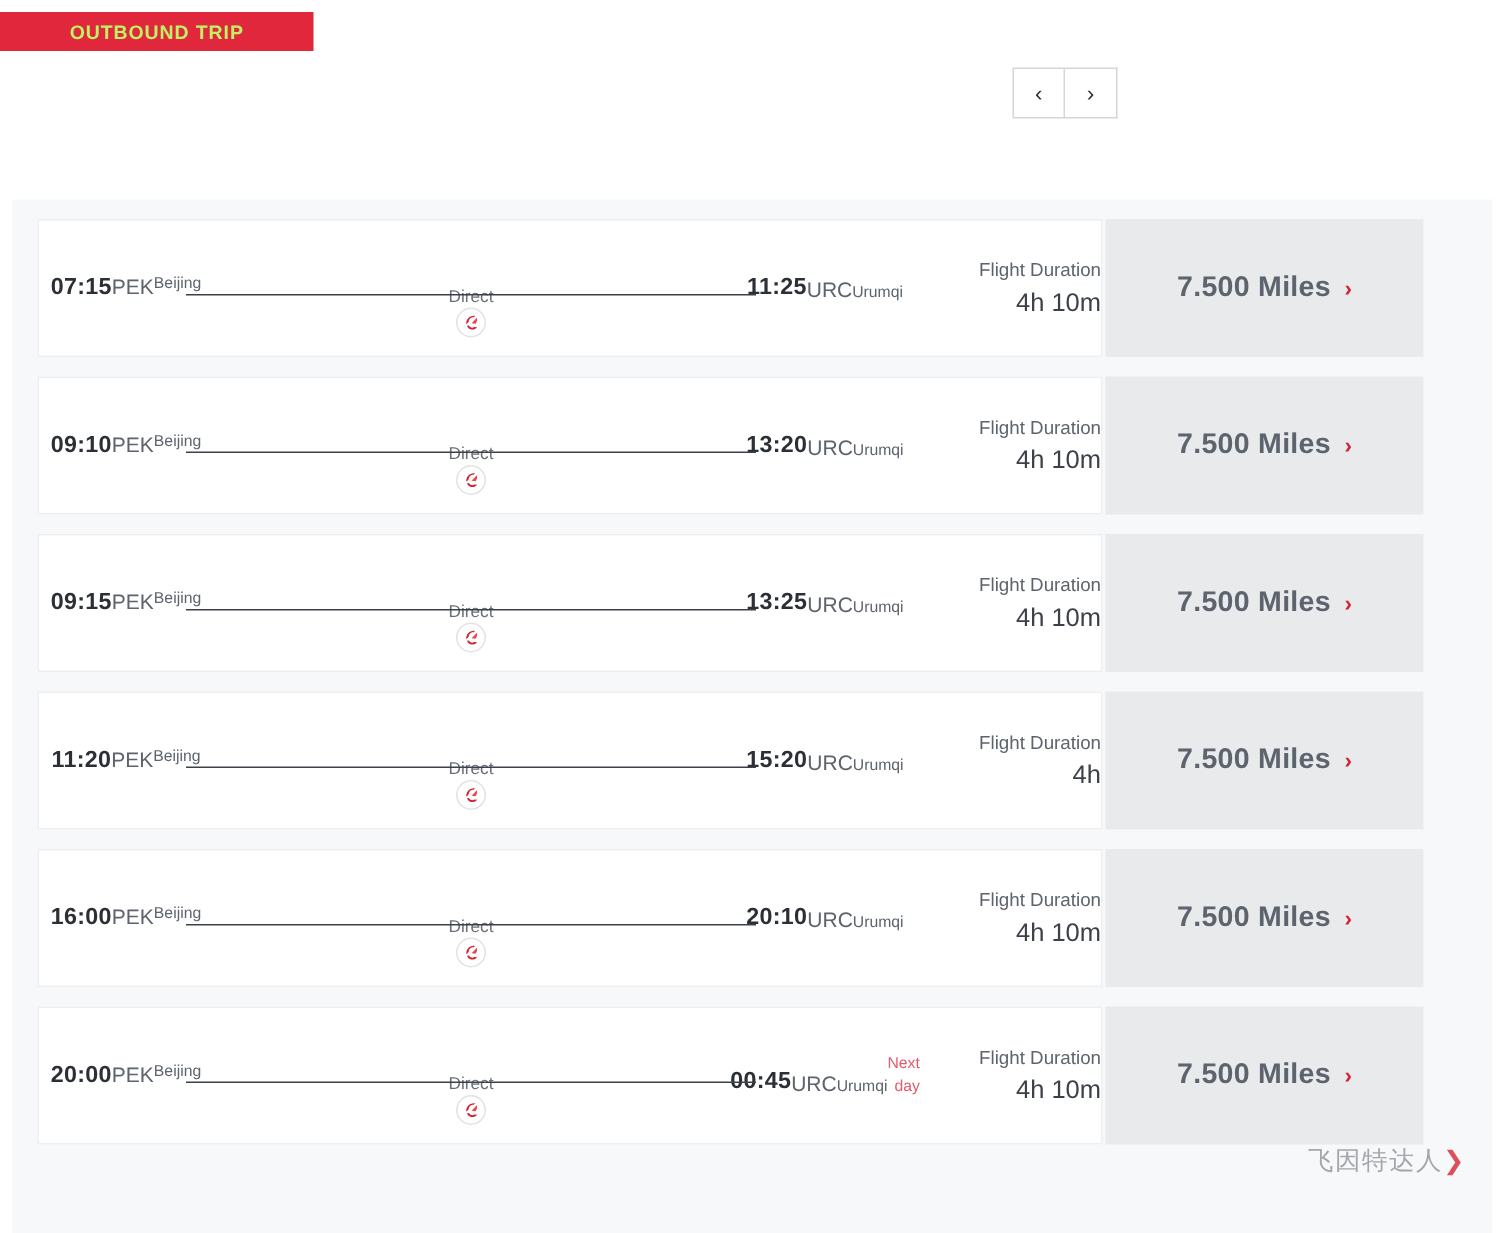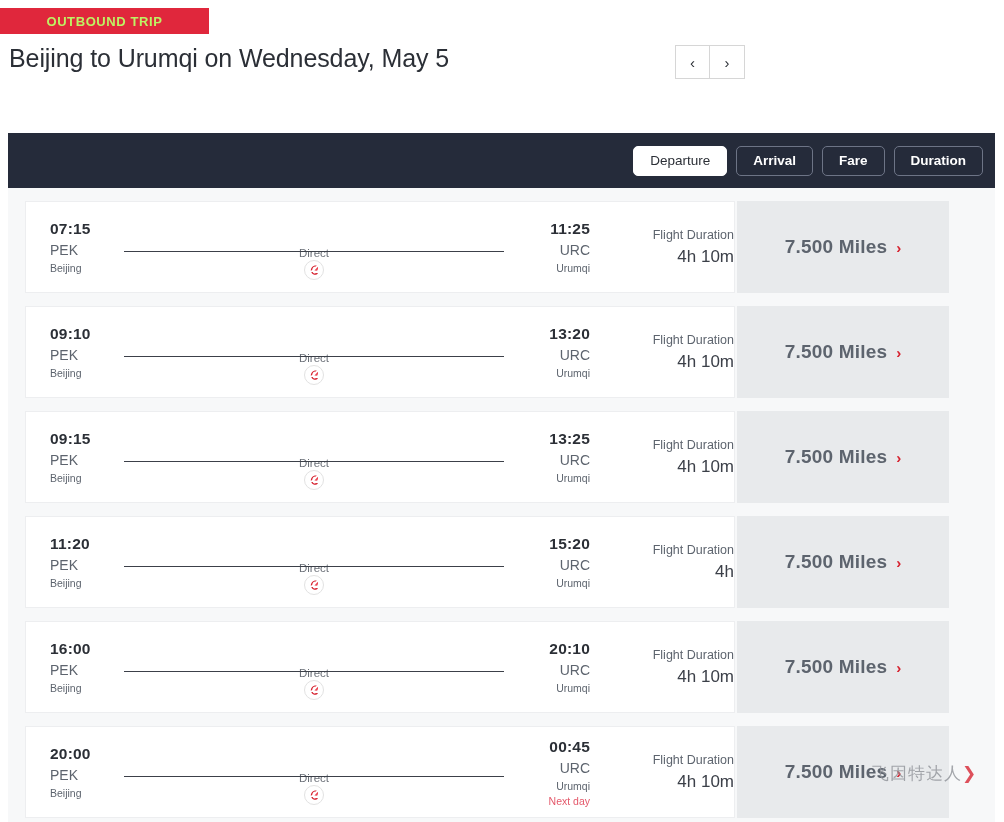--- a/index.html
+++ b/index.html
@@ -132,21 +132,21 @@
     border: 1px solid #edeef0;
     display: flex;
     align-items: center;
     position: relative;
   }
 
   
   .endpoint {
     width: 92px;
     display: flex;
-    flex-direction: column;
+    flex-direction: row;
     padding-left: 24px;
     justify-content: center;
   }
   .endpoint.arr {
     padding-left: 0;
     padding-right: 6px;
     align-items: flex-end;
     text-align: right;
     width: 86px;
   }
@@ -273,47 +273,32 @@
 </style>
 </head>
 <body>
 
 <div class="page">
 
   <div class="trip-badge">
     <span>OUTBOUND TRIP</span>
   </div>
 
-  <h1 class="page-title">Beijing to Urumqi on Wednesday, May 5</h1>
 
   <div class="day-nav">
     <button>
       <span>‹</span>
     </button>
     <button>
       <span>›</span>
     </button>
   </div>
 
   <div class="results">
 
-    <div class="results-header">
-      <div class="sort-btn active">
-        <span>Departure</span>
-      </div>
-      <div class="sort-btn">
-        <span>Arrival</span>
-      </div>
-      <div class="sort-btn">
-        <span>Fare</span>
-      </div>
-      <div class="sort-btn">
-        <span>Duration</span>
-      </div>
-    </div>
 
     <div class="rows" id="rows">
         <div class="flight-row">
           <div class="flight-card">
             <div class="endpoint dep">
               <div class="ep-time">07:15</div>
               <div class="ep-code">PEK</div>
               <div class="ep-city">Beijing</div>
             </div>
             <div class="leg">

